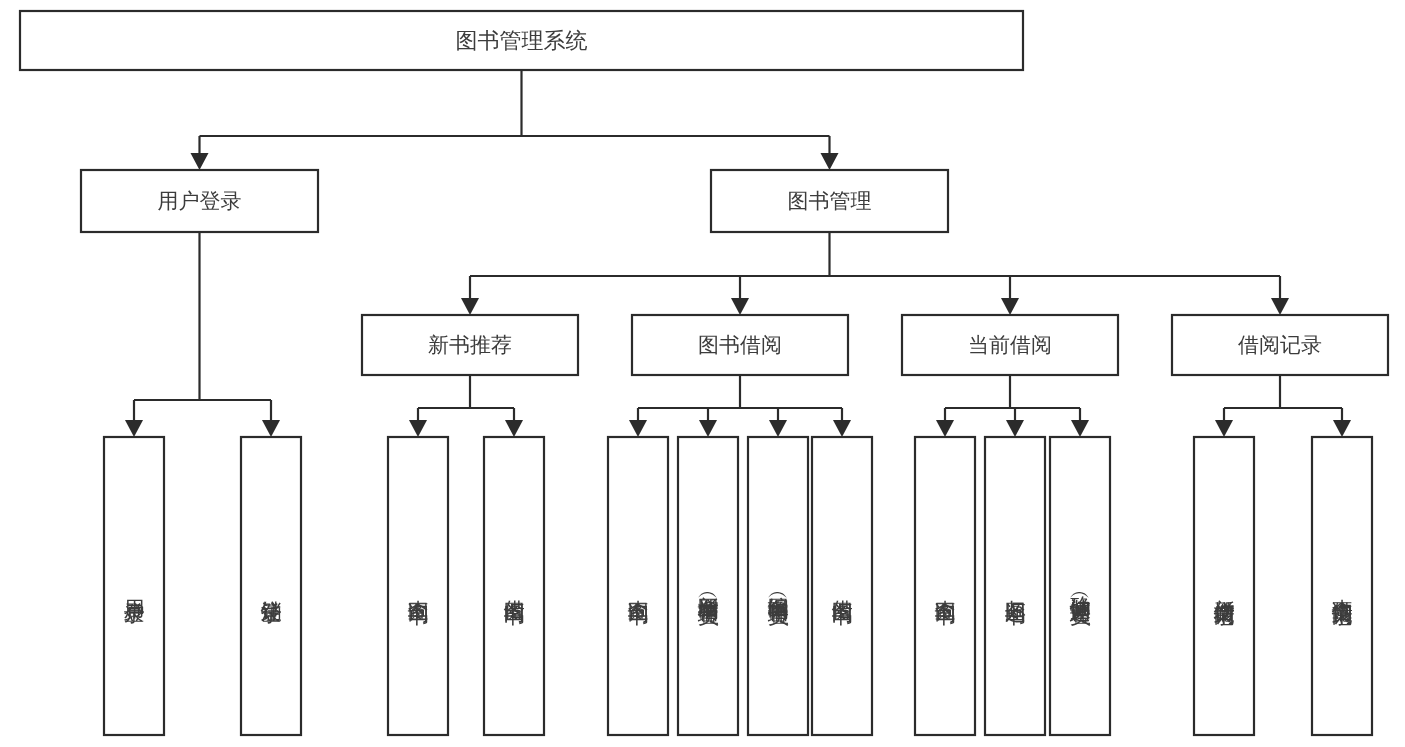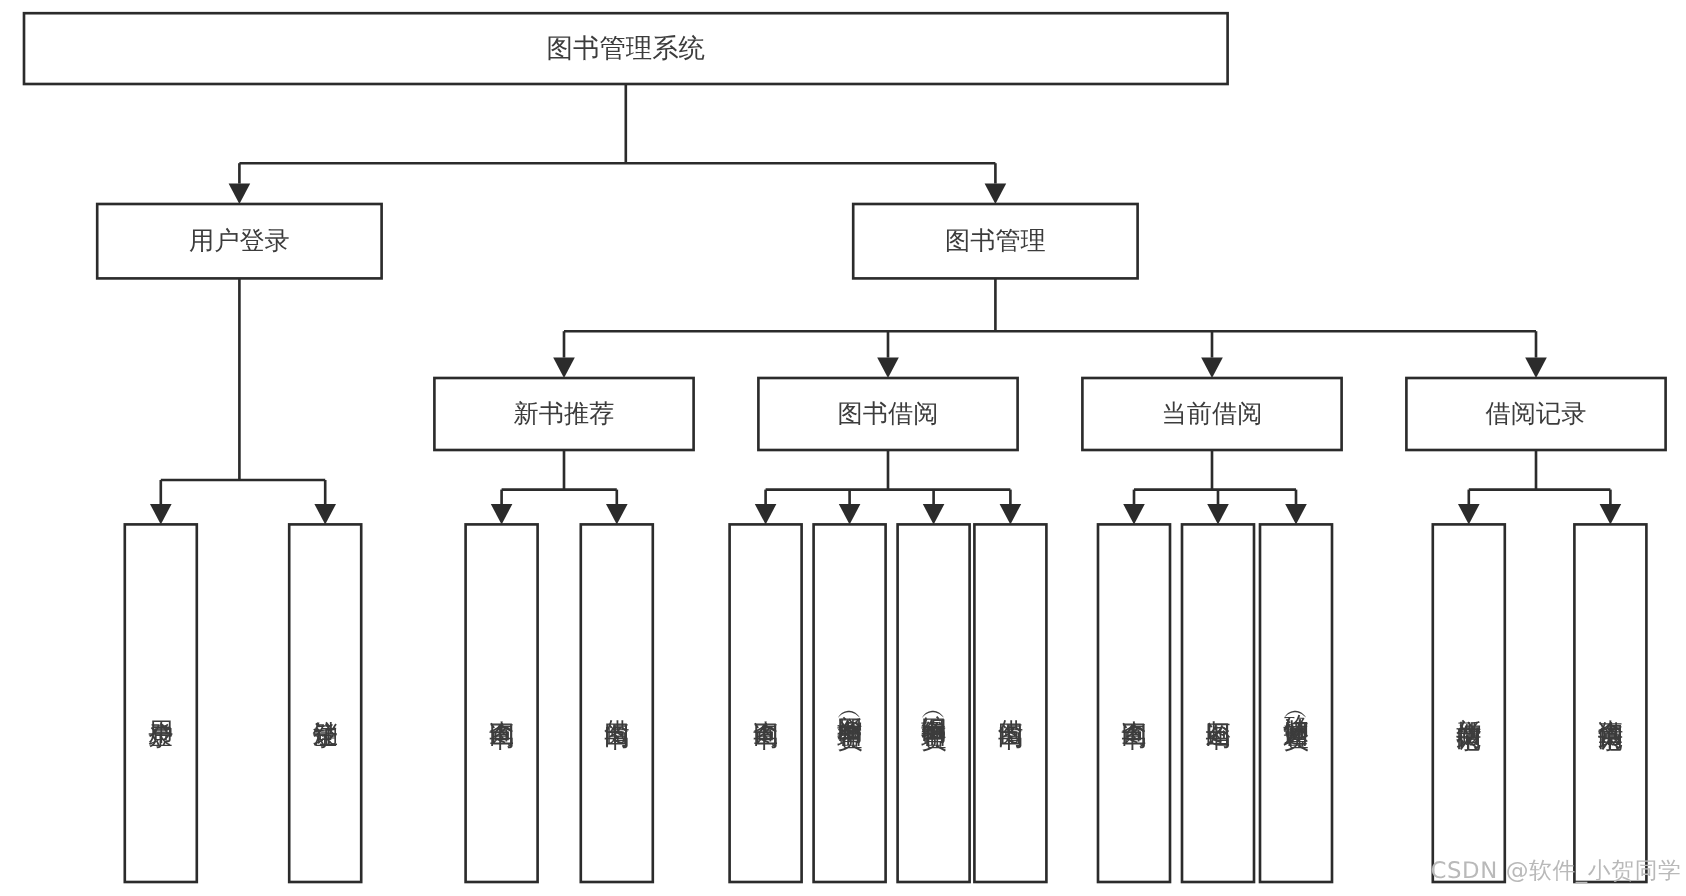--- a/index.html
+++ b/index.html
@@ -184,15 +184,14 @@
       <div class="leaf-label" style="left: 678px; top: 437px; width: 60px; height: 298px;">新增图书（管理员）</div>
       <div class="leaf-label" style="left: 748px; top: 437px; width: 60px; height: 298px;">编辑图书（管理员）</div>
       <div class="leaf-label" style="left: 812px; top: 437px; width: 60px; height: 298px;">借阅图书</div>
       <div class="leaf-label" style="left: 915px; top: 437px; width: 60px; height: 298px;">查询图书</div>
       <div class="leaf-label" style="left: 985px; top: 437px; width: 60px; height: 298px;">归还图书</div>
       <div class="leaf-label" style="left: 1050px; top: 437px; width: 60px; height: 298px;">确认归还（管理员）</div>
       <div class="leaf-label" style="left: 1194px; top: 437px; width: 60px; height: 298px;">新增借阅记录</div>
       <div class="leaf-label" style="left: 1312px; top: 437px; width: 60px; height: 298px;">查询借阅记录</div>
     </div>
 
-  <div class="watermark" style="left: 1192px; top: 713px;">CSDN @软件_小贺同学</div>
 
 </div>
 
 </body></html>

